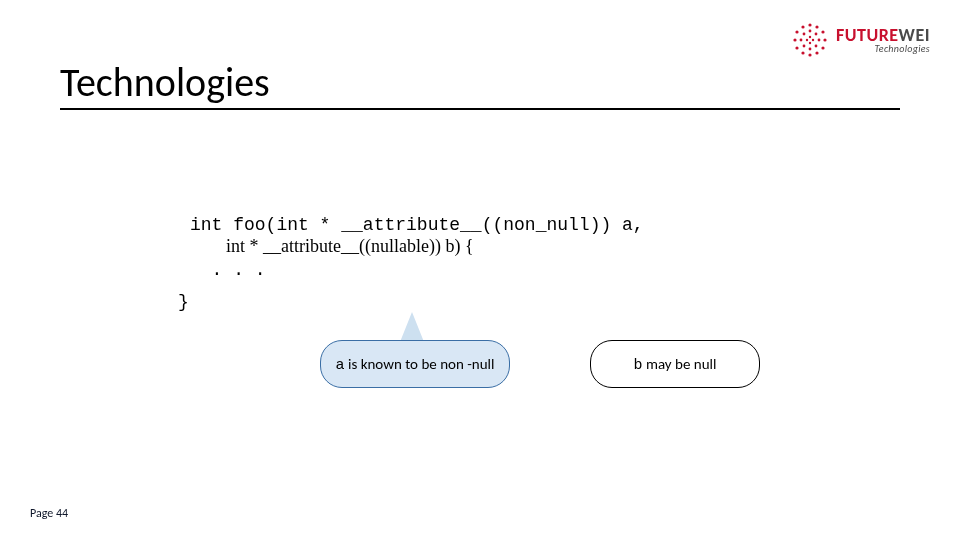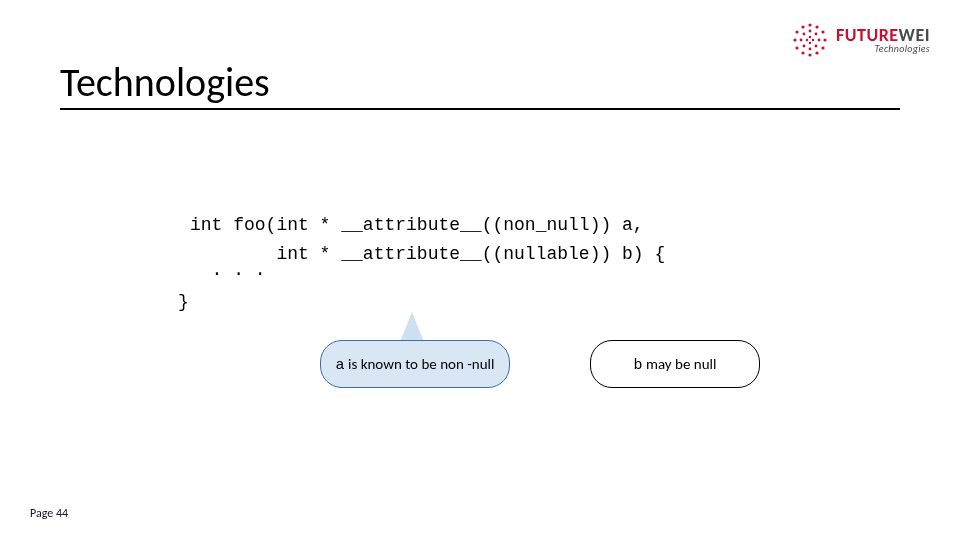--- a/index.html
+++ b/index.html
@@ -11,21 +11,21 @@
   .logo-main { font-size: 18px; font-weight: 700; letter-spacing: 0.5px; }
   .logo-f { color: #c8102e; }
   .logo-w { color: #4a4a4a; }
   .logo-sub { font-size: 10px; font-style: italic; color: #4a4a4a; text-align: right; letter-spacing: 0.3px; }
   .title { position: absolute; top: 58px; left: 60px; font-size: 40px; font-weight: 400; }
   .underline { position: absolute; top: 108px; left: 60px; width: 840px; height: 2px; background: #000; }
   .bullet { position: absolute; top: 140px; left: 175px; font-size: 24px; }
   .bullet::before { content: "• "; }
   .code { position: absolute; left: 190px; font-family: "Courier New", monospace; font-size: 18px; white-space: pre; line-height: 1.15; }
   .code-line1 { top: 215px; }
-  .code-line2 { top: 244px; }
+  .code-line2 { top: 236px; font-family: Liberation Serif, serif; }
   .code-line3 { top: 260px; }
   .code-line4 { top: 292px; left: 178px; }
   .callout { position: absolute; display: flex; align-items: center; justify-content: center; text-align: center; font-size: 15px; border-radius: 22px; padding: 6px 10px; background: #fff; }
   .callout-a { top: 340px; left: 320px; width: 190px; height: 48px; background: #d9e7f5; border: 1.5px solid #3a6ea5; }
   .callout-b { top: 340px; left: 590px; width: 170px; height: 48px; border: 1.5px solid #000; }
   .mono { font-family: "Courier New", monospace; }
   .pointer { position: absolute; width: 0; height: 0; border-left: 12px solid transparent; border-right: 12px solid transparent; }
   .pointer-a { top: 312px; left: 400px; border-bottom: 30px solid #cde0f0; }
   .pointer-a-outline { top: 310px; left: 398px; border-left: 14px solid transparent; border-right: 14px solid transparent; border-bottom: 32px solid #3a6ea5; z-index: -1; }
   .pointer-b { top: 312px; left: 620px; border-bottom: 30px solid #fff; }

